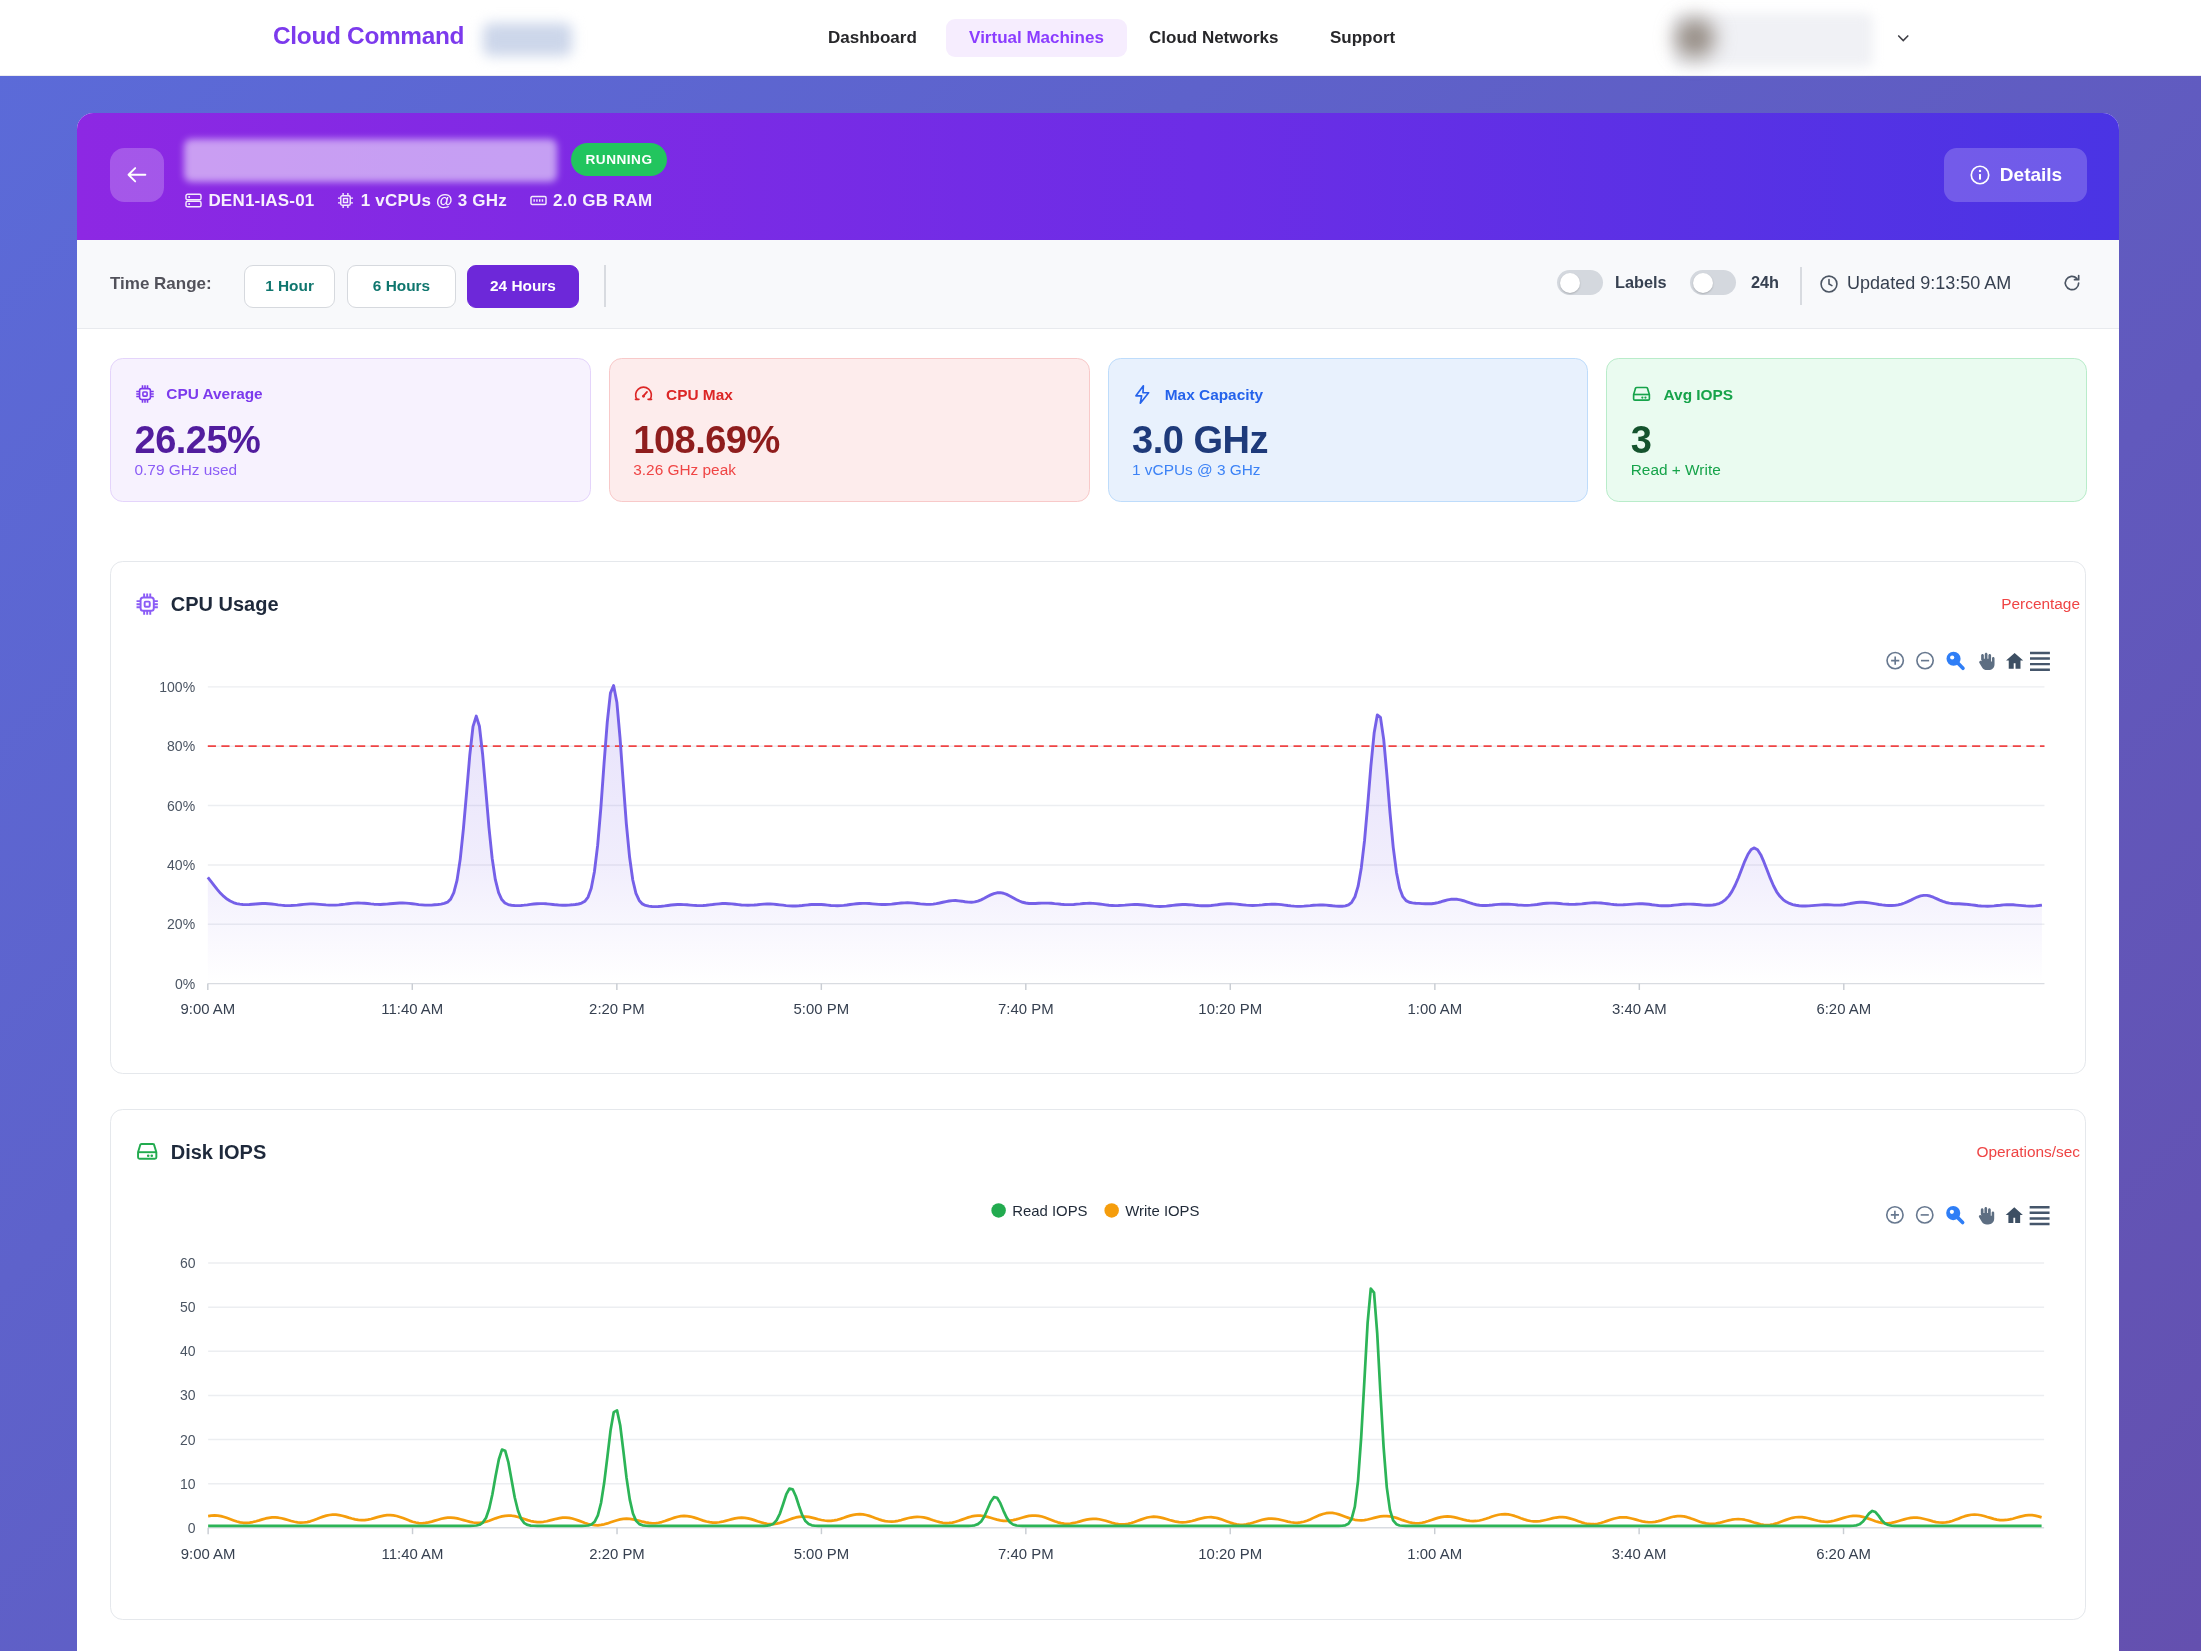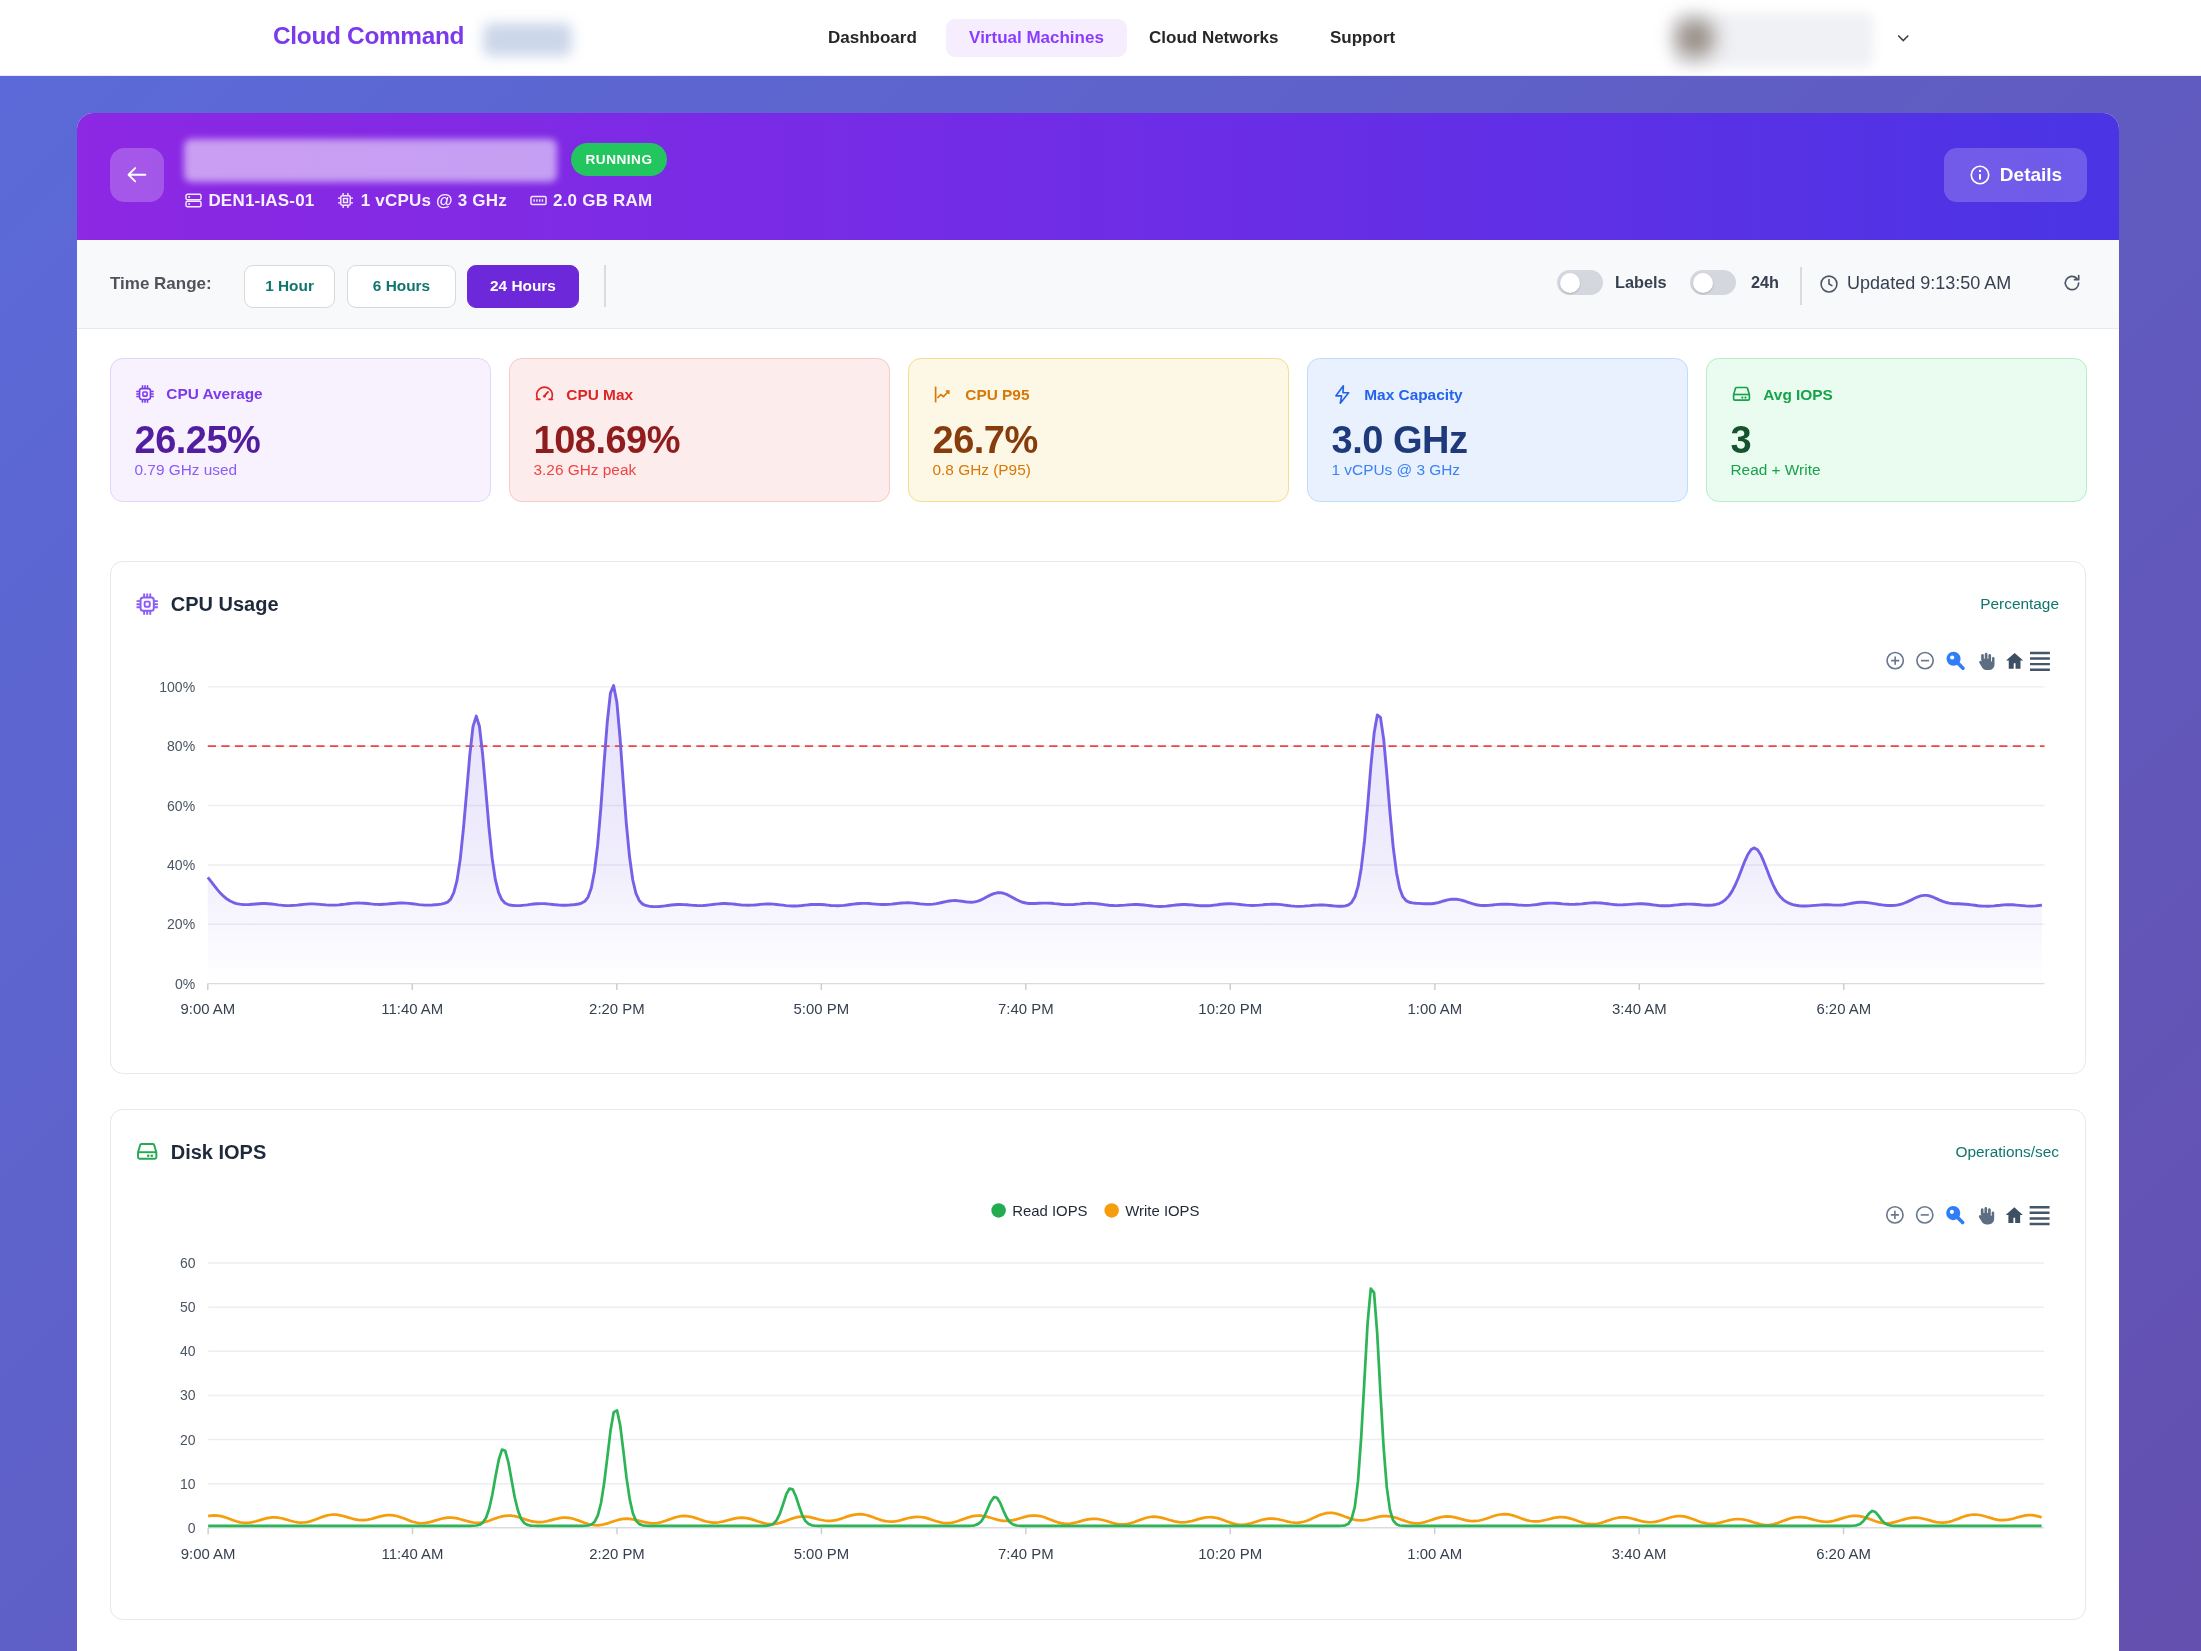--- a/index.html
+++ b/index.html
@@ -34,21 +34,21 @@
 .toglabel{position:absolute;top:33px;font-size:16.3px;font-weight:bold;color:#374151}
 .updated{position:absolute;left:1742px;top:33px;font-size:18px;color:#374151;display:flex;align-items:center;gap:8.1px}
 .content{position:absolute;left:0;top:215px;width:2042px;bottom:0}
 .stats{position:absolute;left:33px;top:30px;width:1977px;height:144px;display:flex;gap:18px}
 .scard{flex:1;border-radius:12.7px;border:1.4px solid;padding:25px 0 0 23.5px;position:relative}
 .scard .lr{display:flex;align-items:center;gap:11.8px;font-size:15.4px;font-weight:600}
 .scard .num{position:absolute;left:23.5px;top:60px;font-size:38px;font-weight:bold;letter-spacing:-0.5px}
 .scard .sub{position:absolute;left:23.5px;top:102px;font-size:15.4px}
 .chartcard{position:absolute;left:33px;width:1976px;background:#fff;border:1.4px solid #e5e8ec;border-radius:12.7px}
 .ch-title{position:absolute;left:23.5px;top:30px;display:flex;align-items:center;gap:11.8px;font-size:20px;font-weight:bold;color:#1e293b}
-.ch-unit{position:absolute;right:26px;top:33px;font-size:15.4px;color:#0f766e}
+.ch-unit{position:absolute;right:5px;top:33px;font-size:15.4px;color:#ef4444}
 </style></head><body>
 
 <div class="nav">
   <div class="logo">Cloud Command</div>
   <div class="logoblur"></div>
   <div class="navlink" style="left:828px">Dashboard</div>
   <div class="vmpill">Virtual Machines</div>
   <div class="navlink" style="left:1149px">Cloud Networks</div>
   <div class="navlink" style="left:1330px">Support</div>
   <div class="userblur"></div>
@@ -131,32 +131,20 @@
             <svg width="21" height="21" viewBox="0 0 24 24" fill="none" stroke="#dc2626" stroke-width="1.9">
               <path d="M4.5 17.5a9 9 0 1 1 15 0" stroke-linecap="round"></path>
               <path d="M12 13.5 16 9" stroke-width="2.1" stroke-linecap="round"></path>
               <circle cx="12" cy="14" r="1.6" fill="#dc2626" stroke="none"></circle>
               <path d="M2.8 17.5h4M17.2 17.5h4" stroke-linecap="round"></path>
             </svg>
             <span>CPU Max</span>
           </div>
         <div class="num" style="color:#8f1d1d">108.69%</div>
         <div class="sub" style="color:#ef4444">3.26 GHz peak</div>
-      </div>
-      <div class="scard" style="background:#fdf8e6;border-color:#f2dd90">
-        <div class="lr" style="color:#d97706">
-            <svg width="21" height="21" viewBox="0 0 24 24" fill="none" stroke="#d97706" stroke-width="1.9">
-              <path d="M3 3v18"></path>
-              <path d="M5 16l4-4 3 2.5L18 8"></path>
-              <path d="M14.5 8H18v3.5"></path>
-            </svg>
-            <span>CPU P95</span>
-          </div>
-        <div class="num" style="color:#873c0e">26.7%</div>
-        <div class="sub" style="color:#d97706">0.8 GHz (P95)</div>
       </div>
       <div class="scard" style="background:#e8f1fd;border-color:#bedcfb">
         <div class="lr" style="color:#2563eb">
             <svg width="21" height="21" viewBox="0 0 24 24" fill="none" stroke="#2563eb" stroke-width="1.9" stroke-linejoin="round">
               <path d="M13 2 4.5 13.5H11L9.5 22 19 10h-6.5L13 2z"></path>
             </svg>
             <span>Max Capacity</span>
           </div>
         <div class="num" style="color:#1e3a7a">3.0 GHz</div>
         <div class="sub" style="color:#3b82f6">1 vCPUs @ 3 GHz</div>

